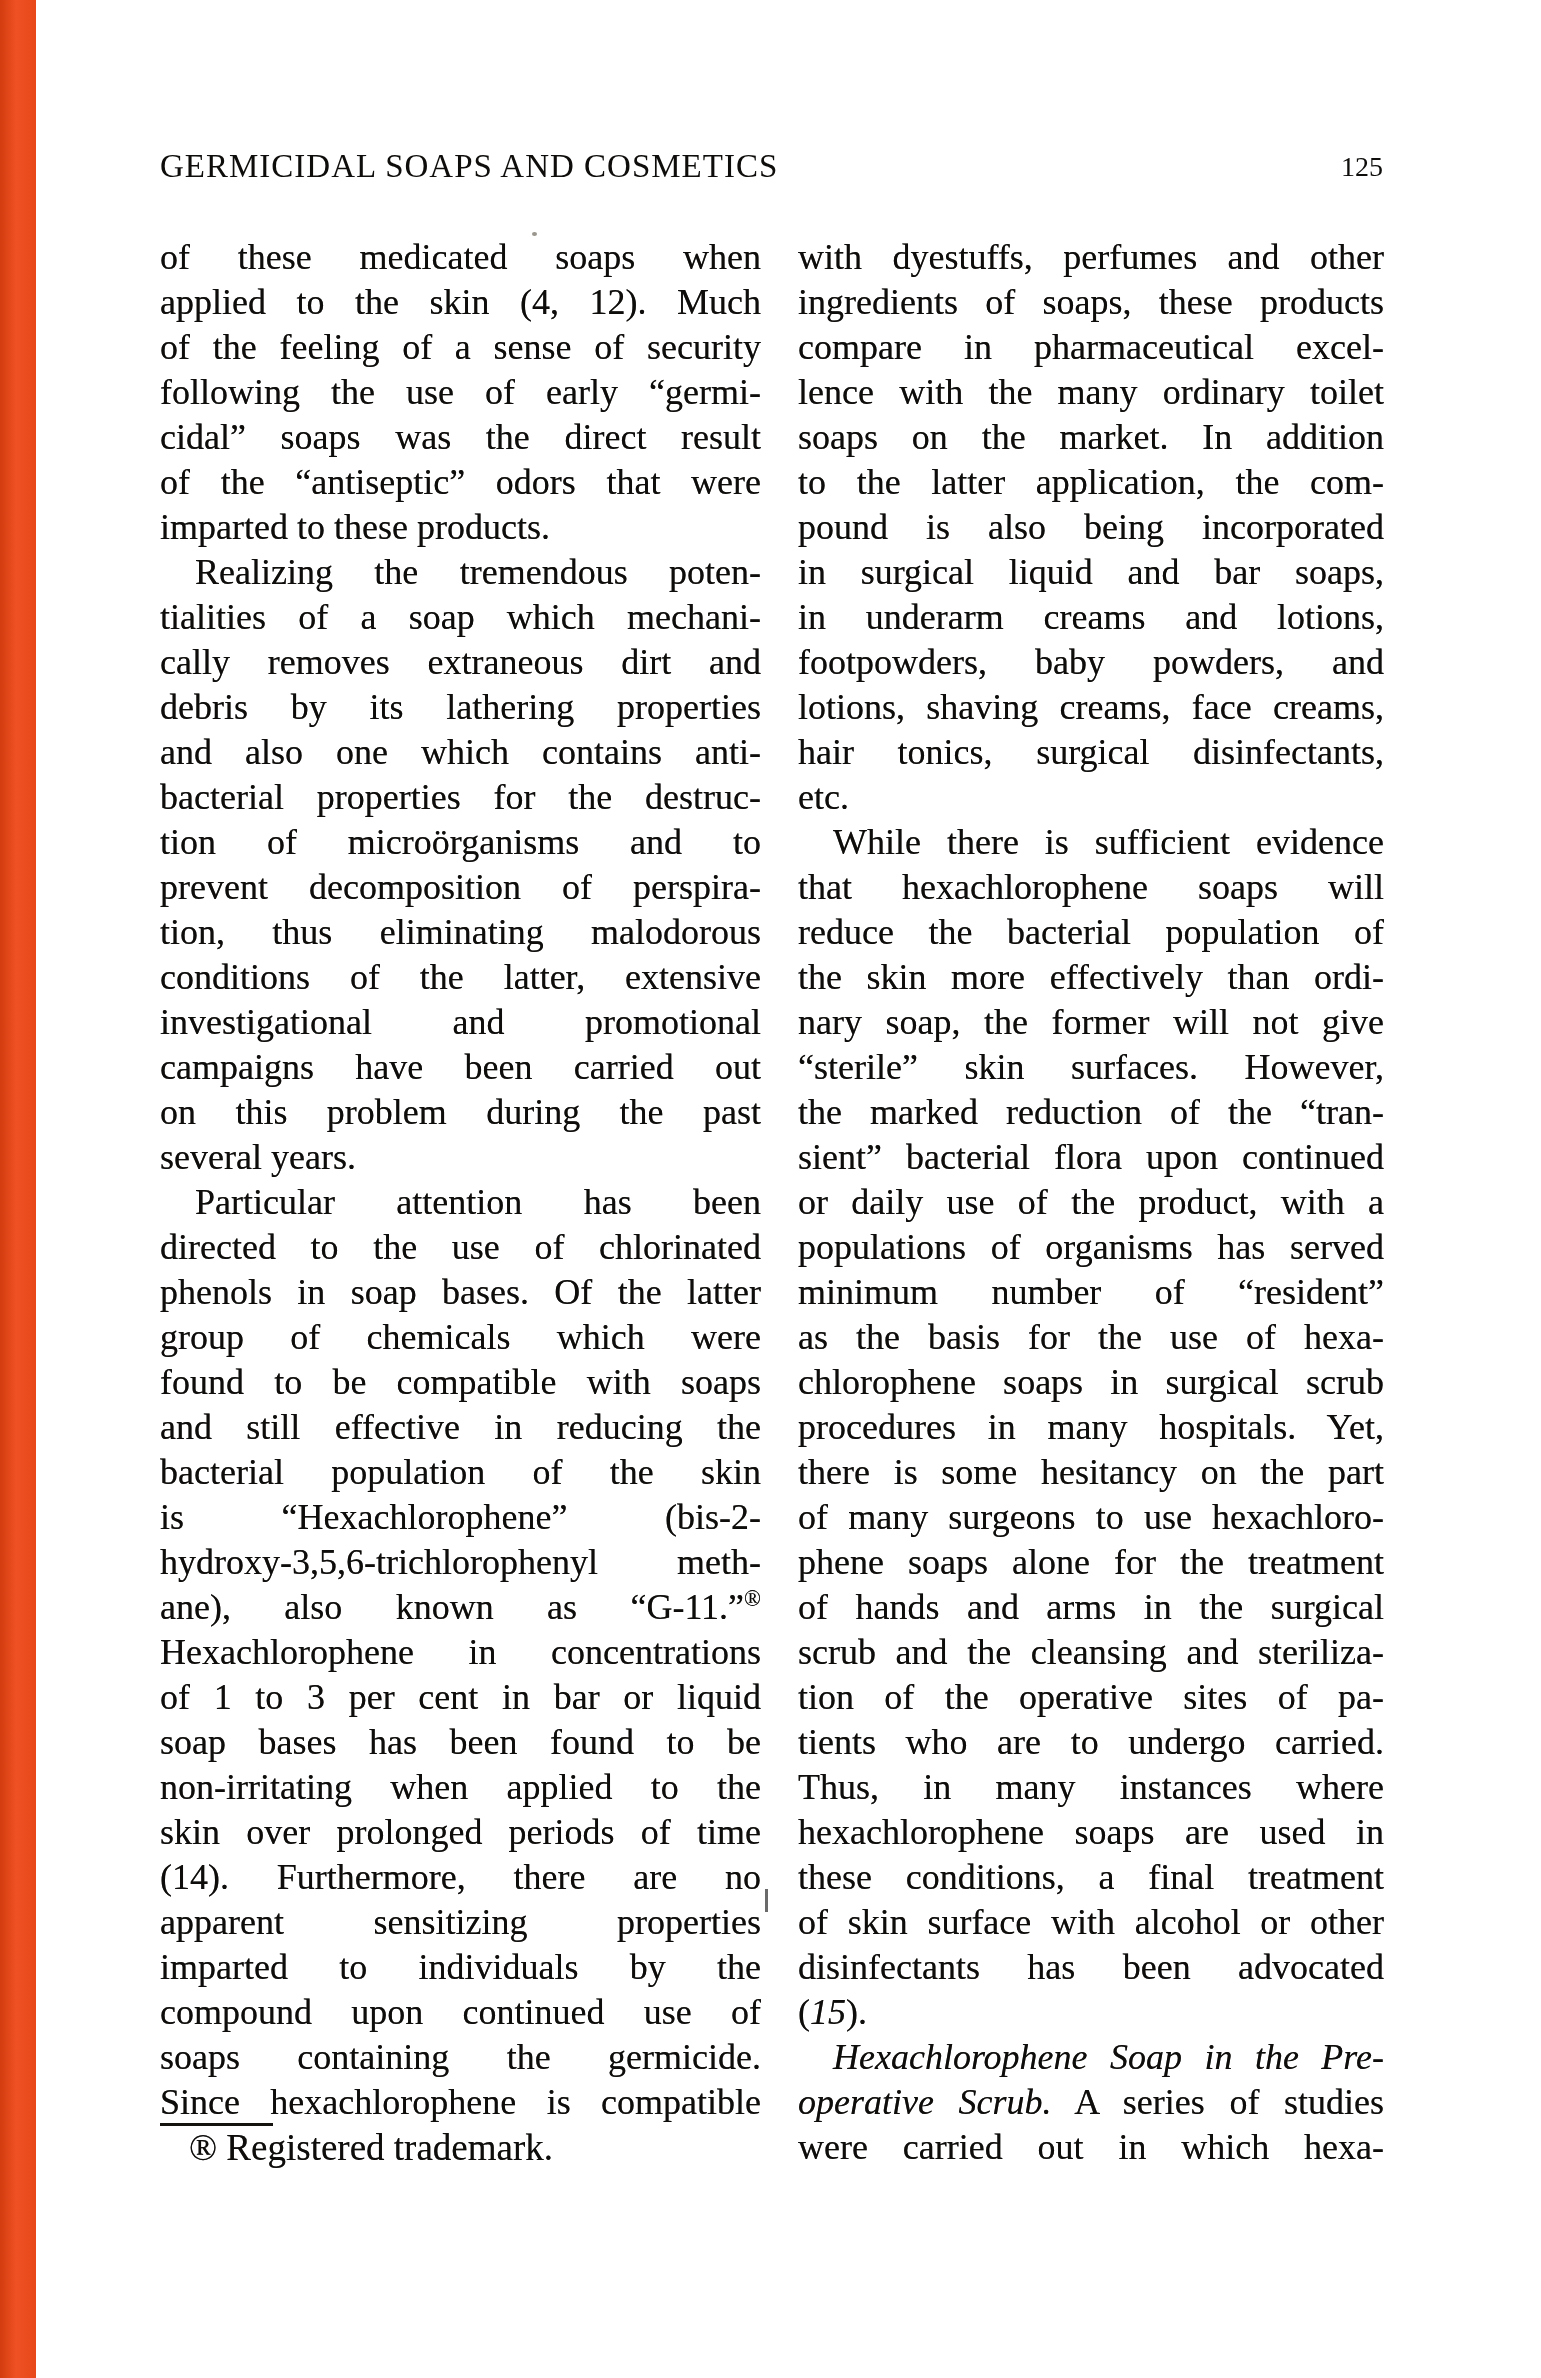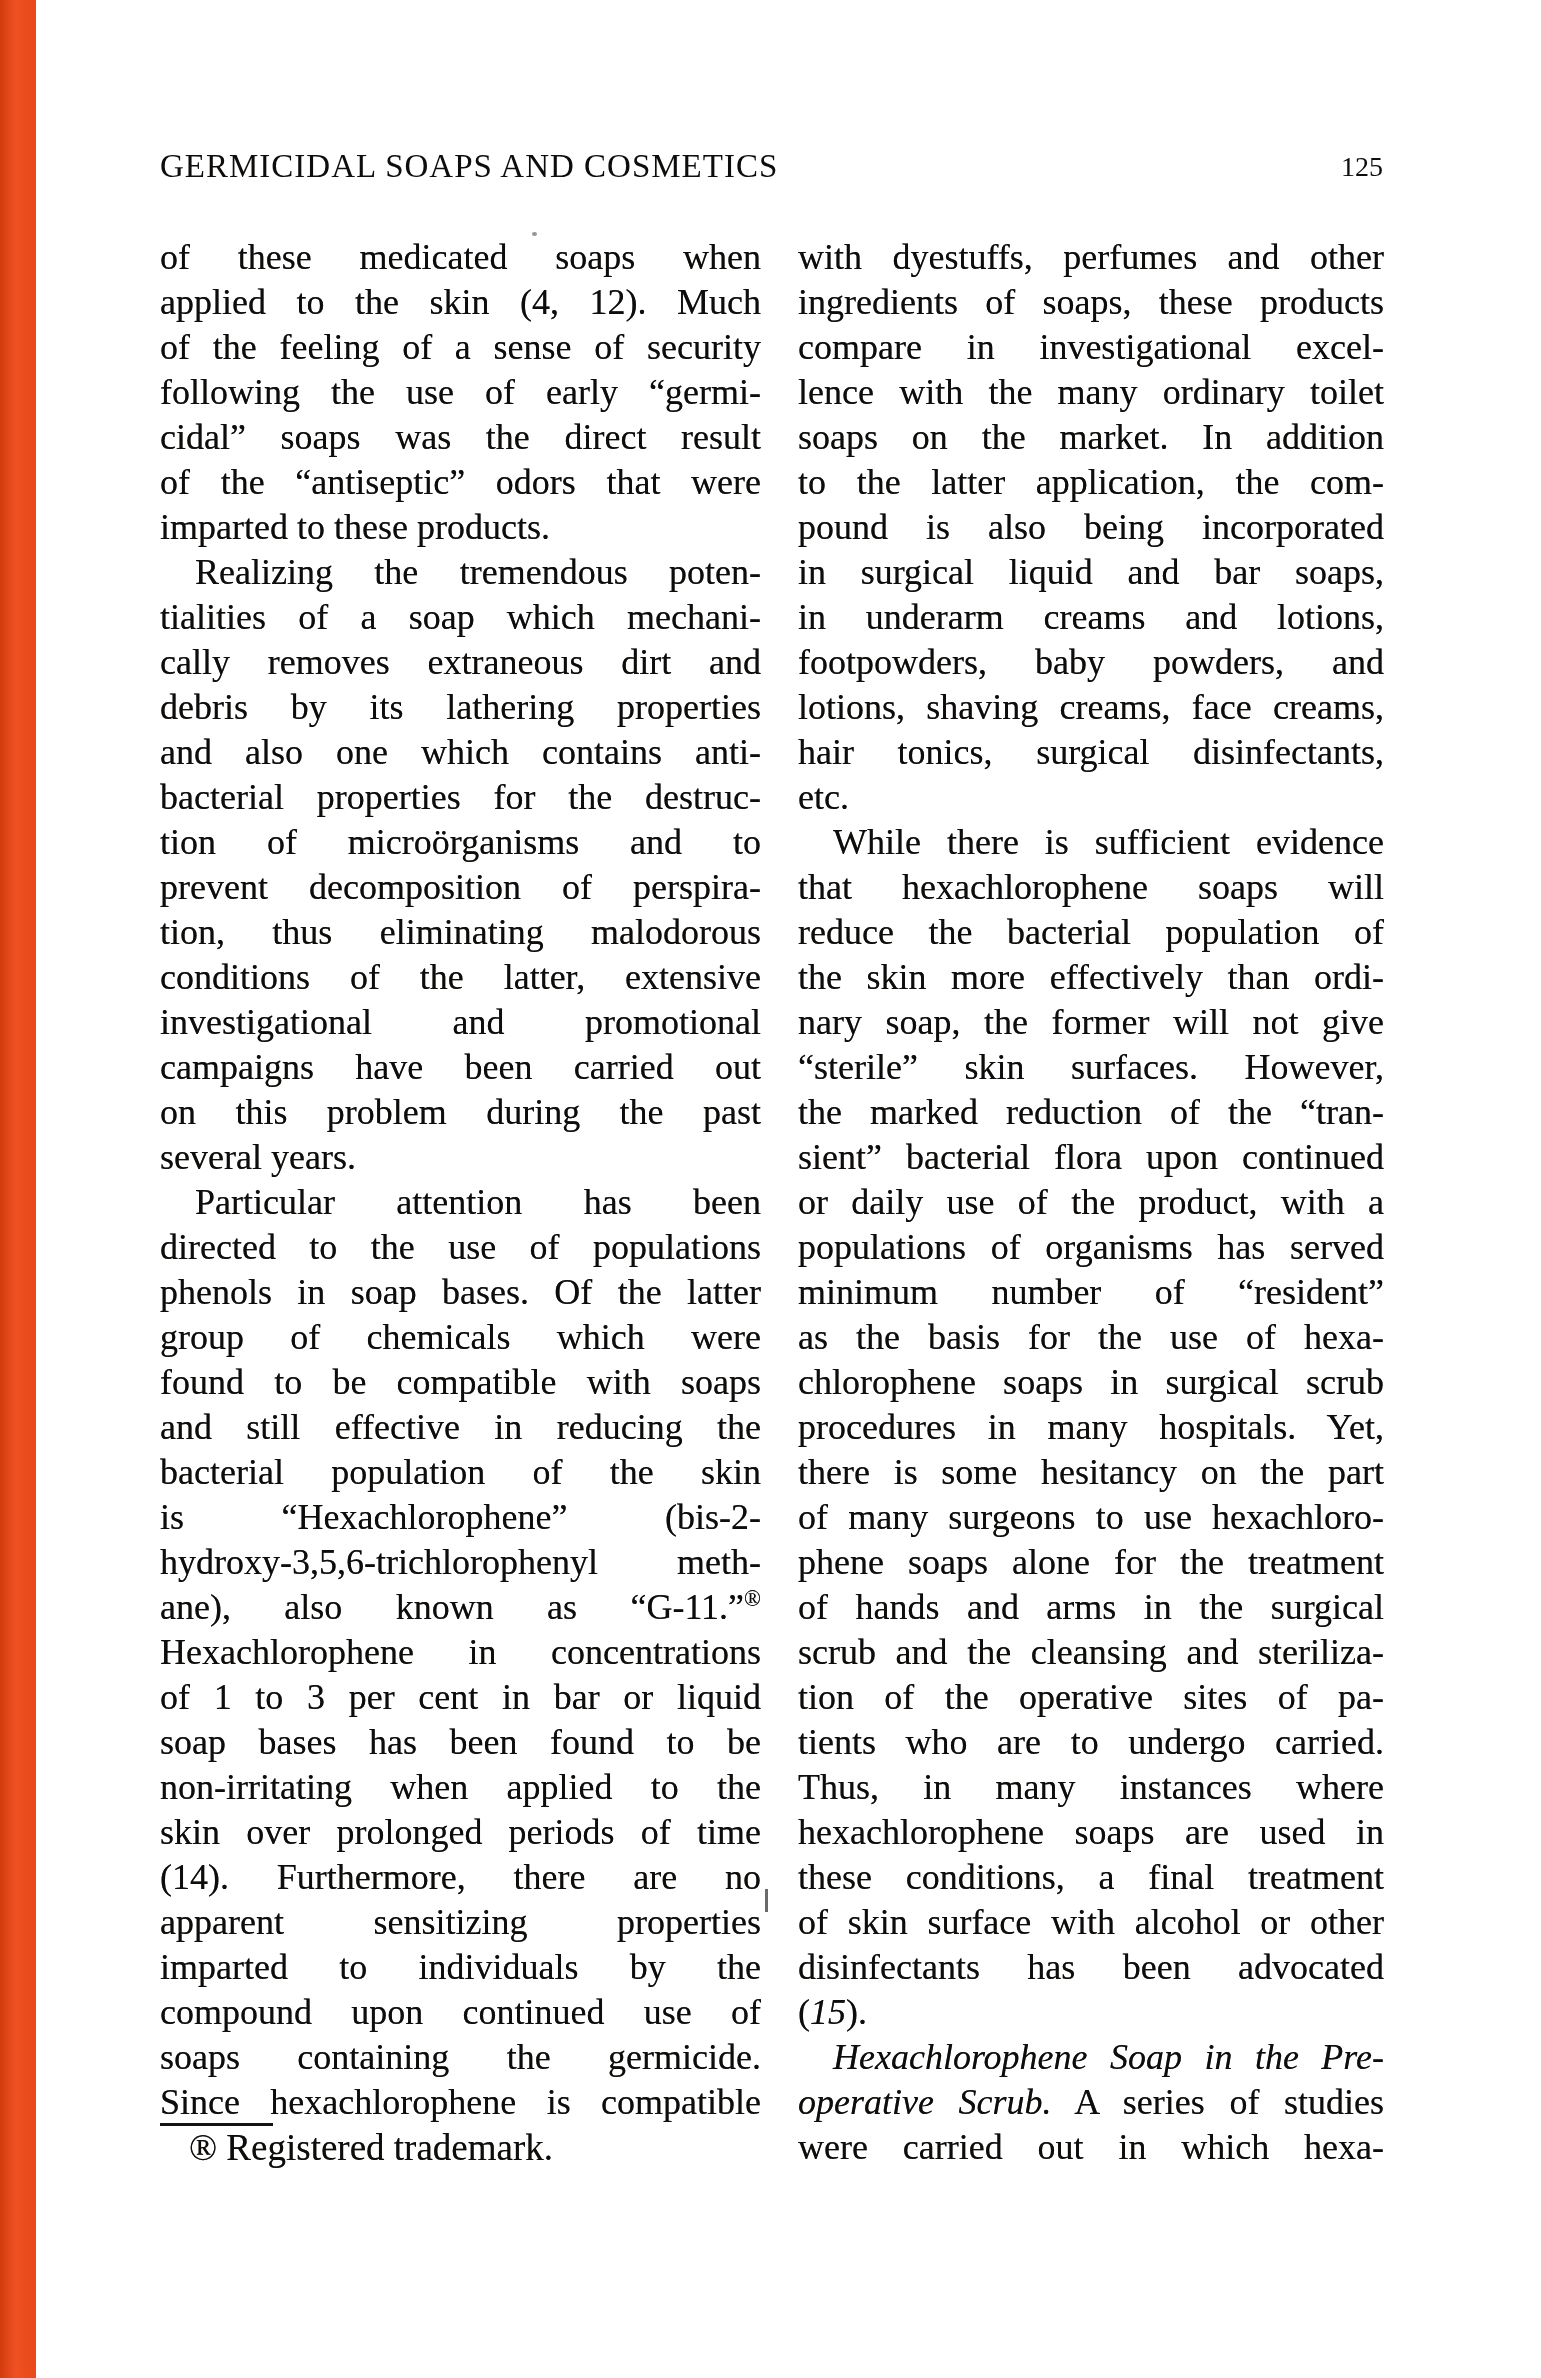--- a/index.html
+++ b/index.html
@@ -54,21 +54,21 @@
     <div class="tline"><span>bacterial properties for the destruc-</span></div>
     <div class="tline"><span>tion of microörganisms and to</span></div>
     <div class="tline"><span>prevent decomposition of perspira-</span></div>
     <div class="tline"><span>tion, thus eliminating malodorous</span></div>
     <div class="tline"><span>conditions of the latter, extensive</span></div>
     <div class="tline"><span>investigational and promotional</span></div>
     <div class="tline"><span>campaigns have been carried out</span></div>
     <div class="tline"><span>on this problem during the past</span></div>
     <div class="tline end"><span>several years.</span></div>
     <div class="tline indent"><span>Particular attention has been</span></div>
-    <div class="tline"><span>directed to the use of populations</span></div>
+    <div class="tline"><span>directed to the use of chlorinated</span></div>
     <div class="tline"><span>phenols in soap bases.  Of the latter</span></div>
     <div class="tline"><span>group of chemicals which were</span></div>
     <div class="tline"><span>found to be compatible with soaps</span></div>
     <div class="tline"><span>and still effective in reducing the</span></div>
     <div class="tline"><span>bacterial population of the skin</span></div>
     <div class="tline"><span>is “Hexachlorophene” (bis-2-</span></div>
     <div class="tline"><span>hydroxy-3,5,6-trichlorophenyl meth-</span></div>
     <div class="tline"><span>ane), also known as “G-11.”</span><span class="sup">®</span></div>
     <div class="tline"><span>Hexachlorophene in concentrations</span></div>
     <div class="tline"><span>of 1 to 3 per cent in bar or liquid</span></div>
@@ -78,21 +78,21 @@
     <div class="tline"><span>(14).  Furthermore, there are no</span></div>
     <div class="tline"><span>apparent sensitizing properties</span></div>
     <div class="tline"><span>imparted to individuals by the</span></div>
     <div class="tline"><span>compound upon continued use of</span></div>
     <div class="tline"><span>soaps containing the germicide.</span></div>
     <div class="tline"><span>Since hexachlorophene is compatible</span></div>
   </div>
 <div class="col right" id="right-col">
     <div class="tline"><span>with dyestuffs, perfumes and other</span></div>
     <div class="tline"><span>ingredients of soaps, these products</span></div>
-    <div class="tline"><span>compare in investigational excel-</span></div>
+    <div class="tline"><span>compare in pharmaceutical excel-</span></div>
     <div class="tline"><span>lence with the many ordinary toilet</span></div>
     <div class="tline"><span>soaps on the market.  In addition</span></div>
     <div class="tline"><span>to the latter application, the com-</span></div>
     <div class="tline"><span>pound is also being incorporated</span></div>
     <div class="tline"><span>in surgical liquid and bar soaps,</span></div>
     <div class="tline"><span>in underarm creams and lotions,</span></div>
     <div class="tline"><span>footpowders, baby powders, and</span></div>
     <div class="tline"><span>lotions, shaving creams, face creams,</span></div>
     <div class="tline"><span>hair tonics, surgical disinfectants,</span></div>
     <div class="tline end"><span>etc.</span></div>

